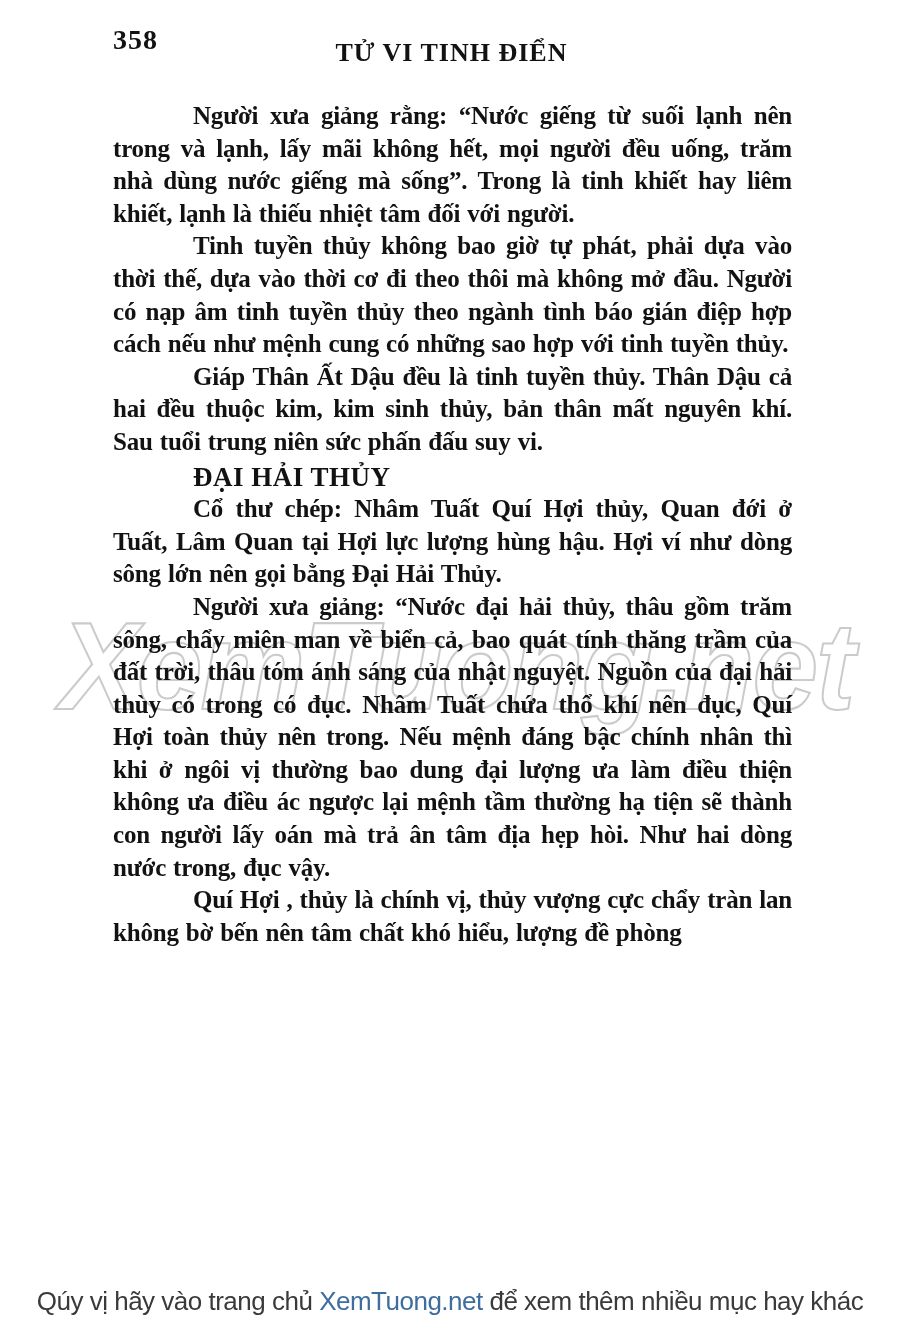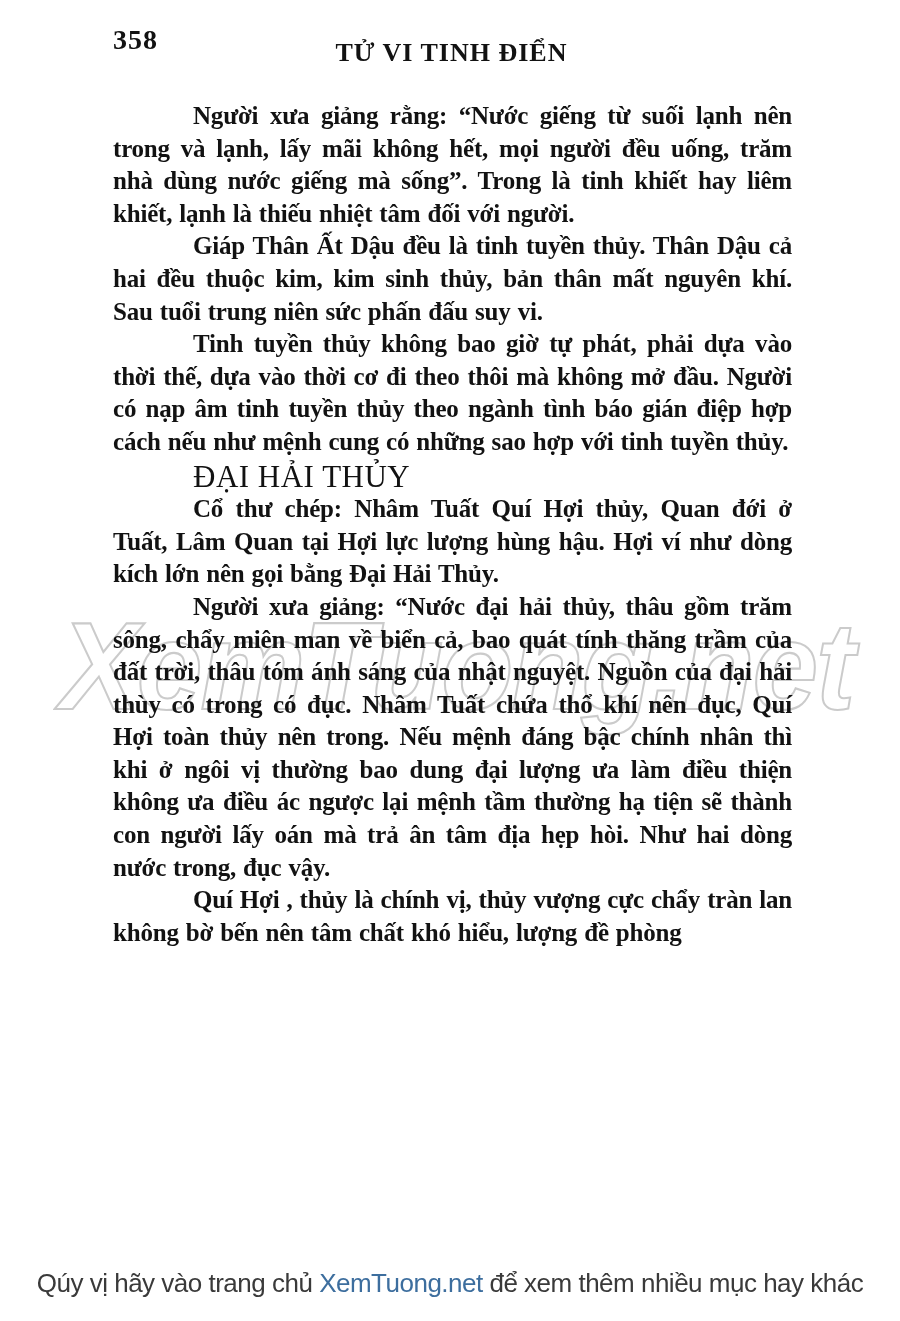--- a/index.html
+++ b/index.html
@@ -53,22 +53,22 @@
     font-size: 25px;
     font-weight: 700;
     line-height: 32.6px;
     letter-spacing: -0.2px;
     text-align: justify;
     text-indent: 80px;
     word-spacing: 1px;
   }
   .section-heading {
     margin: 2px 0 0 0;
-    font-size: 31px;
-    font-weight: 400;
+    font-size: 27px;
+    font-weight: 700;
     line-height: 32.6px;
     text-indent: 80px;
     letter-spacing: 0.5px;
   }
   .watermark {
     position: absolute;
     top: 598px;
     left: 60px;
     width: 790px;
     z-index: 1;
@@ -82,21 +82,21 @@
     text-stroke: 2px rgba(185, 185, 185, 0.75);
     letter-spacing: -2px;
     transform: scaleY(1.05);
     user-select: none;
     pointer-events: none;
   }
   .page-footer {
     position: absolute;
     left: 0;
     right: 0;
-    bottom: 22px;
+    bottom: 4px;
     text-align: center;
     font-family: "Liberation Sans", sans-serif;
     font-size: 26px;
     font-weight: 400;
     color: #3a3a3a;
     letter-spacing: -0.5px;
     z-index: 2;
   }
   .footer-link {
     color: #3d6e9e;
@@ -111,23 +111,23 @@
 
   <div class="page-header">
     <span class="page-number">358</span>
     <span class="running-title">TỬ VI TINH ĐIỂN</span>
   </div>
 
   <div class="watermark">XemTuong.net</div>
 
   <div class="body-text">
     <p class="para">Người xưa giảng rằng: “Nước giếng từ suối lạnh nên trong và lạnh, lấy mãi không hết, mọi người đều uống, trăm nhà dùng nước giếng mà sống”. Trong là tinh khiết hay liêm khiết, lạnh là thiếu nhiệt tâm đối với người.</p>
+    <p class="para">Tinh tuyền thủy không bao giờ tự phát, phải dựa vào thời thế, dựa vào thời cơ đi theo thôi mà không mở đầu. Người có nạp âm tinh tuyền thủy theo ngành tình báo gián điệp hợp cách nếu như mệnh cung có những sao hợp với tinh tuyền thủy.</p>
     <p class="para">Giáp Thân Ất Dậu đều là tinh tuyền thủy. Thân Dậu cả hai đều thuộc kim, kim sinh thủy, bản thân mất nguyên khí. Sau tuổi trung niên sức phấn đấu suy vi.</p>
-    <p class="para">Tinh tuyền thủy không bao giờ tự phát, phải dựa vào thời thế, dựa vào thời cơ đi theo thôi mà không mở đầu. Người có nạp âm tinh tuyền thủy theo ngành tình báo gián điệp hợp cách nếu như mệnh cung có những sao hợp với tinh tuyền thủy.</p>
     <h2 class="section-heading">ĐẠI HẢI THỦY</h2>
-    <p class="para">Cổ thư chép: Nhâm Tuất Quí Hợi thủy, Quan đới ở Tuất, Lâm Quan tại Hợi lực lượng hùng hậu. Hợi ví như dòng kích lớn nên gọi bằng Đại Hải Thủy.</p>
+    <p class="para">Cổ thư chép: Nhâm Tuất Quí Hợi thủy, Quan đới ở Tuất, Lâm Quan tại Hợi lực lượng hùng hậu. Hợi ví như dòng sông lớn nên gọi bằng Đại Hải Thủy.</p>
     <p class="para">Người xưa giảng: “Nước đại hải thủy, thâu gồm trăm sông, chẩy miên man về biển cả, bao quát tính thăng trầm của đất trời, thâu tóm ánh sáng của nhật nguyệt. Nguồn của đại hải thùy có trong có đục. Nhâm Tuất chứa thổ khí nên đục, Quí Hợi toàn thủy nên trong. Nếu mệnh đáng bậc chính nhân thì khi ở ngôi vị thường bao dung đại lượng ưa làm điều thiện không ưa điều ác ngược lại mệnh tầm thường hạ tiện sẽ thành con người lấy oán mà trả ân tâm địa hẹp hòi. Như hai dòng nước trong, đục vậy.</p>
     <p class="para">Quí Hợi , thủy là chính vị, thủy vượng cực chẩy tràn lan không bờ bến nên tâm chất khó hiểu, lượng đề phòng</p>
   </div>
 
   <div class="page-footer"><span>Qúy vị hãy vào trang chủ </span><span class="footer-link">XemTuong.net</span><span> để xem thêm nhiều mục hay khác</span></div>
 
 </div>
 
 </body></html>

